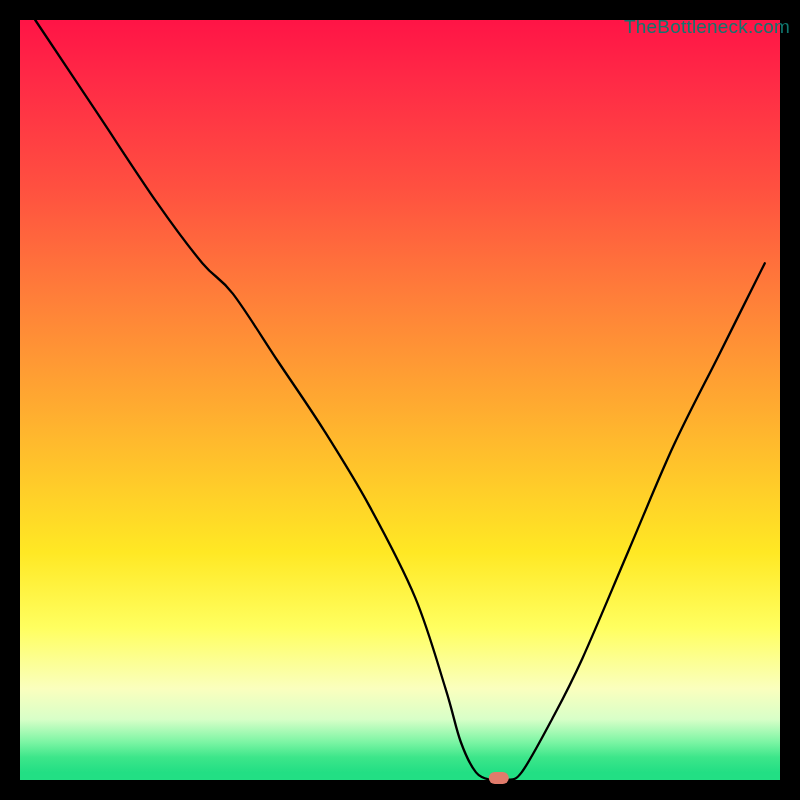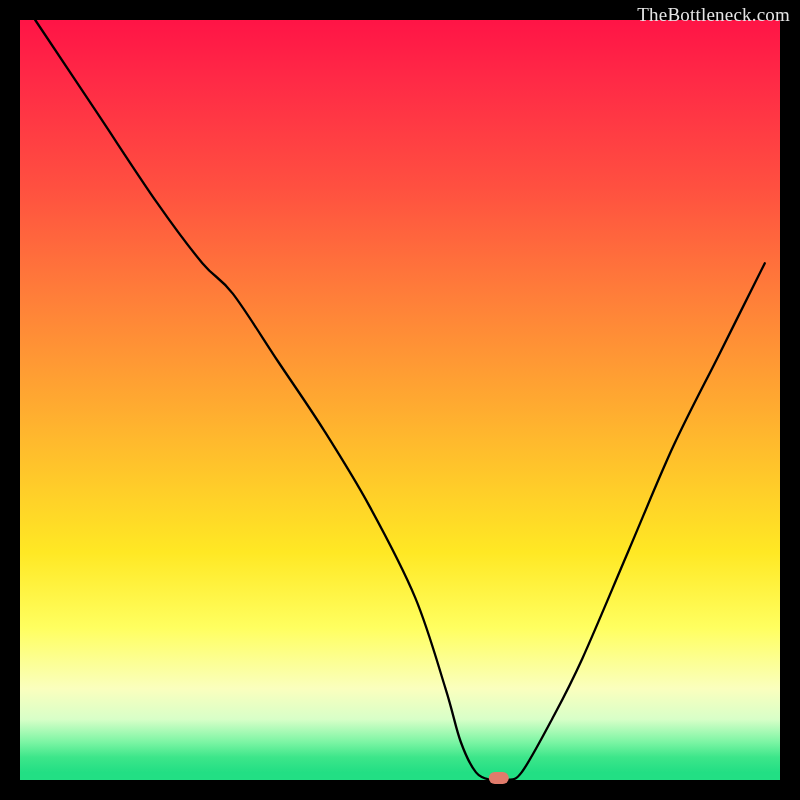--- a/index.html
+++ b/index.html
@@ -59,27 +59,26 @@
     stroke-width: 2.3px;
     stroke-linejoin: round;
     stroke-linecap: round;
   }
   .marker {
     fill: #e07b6b;
     stroke: none;
   }
   .attribution {
     position: absolute;
-    top: 4px;
+    top: 16px;
     right: 10px;
-    color: #e5e5e5;
+    color: #0f766e;
     font-size: 19px;
     letter-spacing: 0.2px;
     user-select: none;
-    font-family: Liberation Serif, serif;
   }
 </style>
 </head>
 <body>
 
 <div class="stage">
 
   <div class="plot-area">
     <div class="gradient"></div>
 

